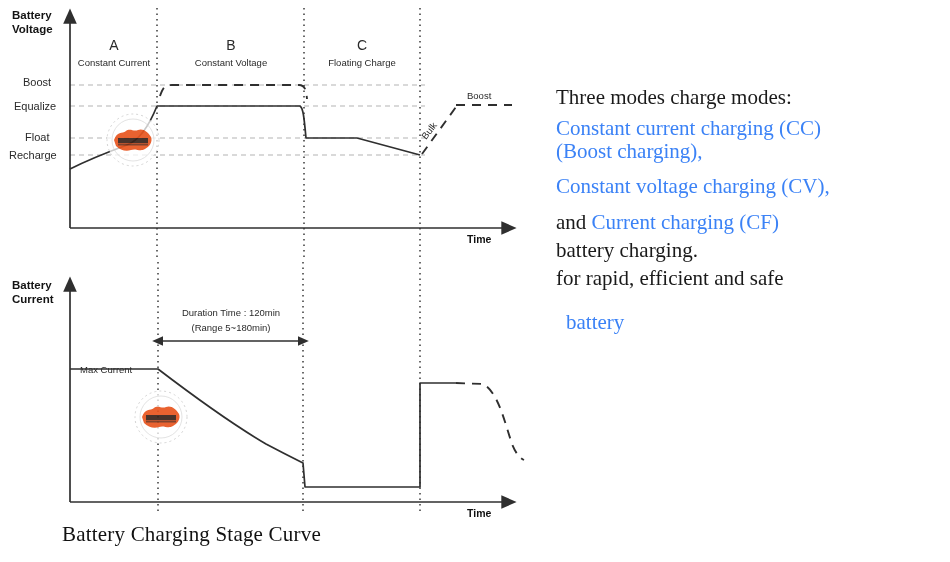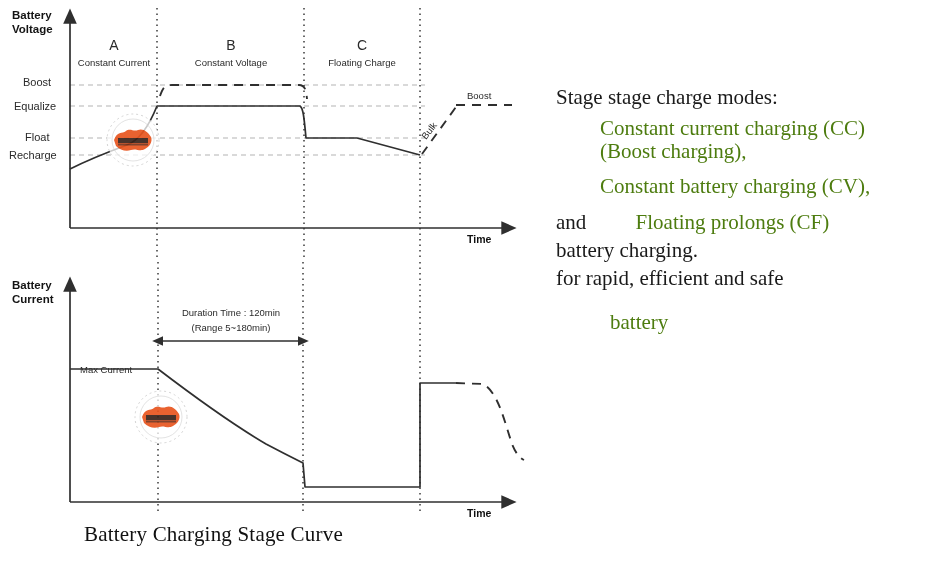--- a/index.html
+++ b/index.html
@@ -22,41 +22,41 @@
   .annot-c{font-family:"Liberation Sans",sans-serif;font-size:9.5px;fill:#2a2a2a;text-anchor:middle;}
   .time-label{font-family:"Liberation Sans",sans-serif;font-size:10.5px;font-weight:bold;fill:#111;}
   .curve{fill:none;stroke:#2f2f2f;stroke-width:1.7;stroke-linejoin:round;stroke-linecap:butt;}
   .curve-dash{fill:none;stroke:#2f2f2f;stroke-width:1.9;stroke-dasharray:9 7;stroke-linecap:butt;}
   .axisline{fill:none;stroke:#2f2f2f;stroke-width:1.7;}
   .gridh{fill:none;stroke:#aaaaaa;stroke-width:0.9;stroke-dasharray:5 4;}
   .gridv{fill:none;stroke:#3a3a3a;stroke-width:1.5;stroke-dasharray:1.5 4;}
   .arrowline{fill:none;stroke:#2f2f2f;stroke-width:1.4;}
 
   .caption{
-    position:absolute;left:84px;top:522px;width:420px;
+    position:absolute;left:62px;top:522px;width:420px;
     font-family:"Liberation Serif",serif;font-size:21px;color:#111;
     letter-spacing:.2px;
   }
 
   
   .watermark{position:absolute;pointer-events:none;}
   .watermark svg{display:block;}
 
   
   #panel{
     position:absolute;left:556px;top:84px;width:390px;
     font-family:"Liberation Serif",serif;
     color:#1a1a1a;
   }
   #panel .ln{font-size:21px;line-height:1.32;white-space:nowrap;}
   #panel .ln.tight{line-height:1.12;}
   #panel .gap{height:9px;}
   #panel .gap-sm{height:5px;}
   #panel .gap-lg{height:16px;}
-  .orange{color:#4d7c0f;margin-left:44px;}
+  .orange{color:#3b82f6;}
   .blk{color:#1a1a1a;}
   #panel .indent{padding-left:10px;}
 </style>
 </head>
 <body>
 
 <div id="root">
 
   <div id="diagram">
     <svg width="540" height="562" viewBox="0 0 540 562" xmlns="http://www.w3.org/2000/svg">
@@ -180,29 +180,29 @@
                  C49,31 45,36 41,38 C36,41 32,37 27,39 C22,41 16,39 12,35 Z" fill="#E8551F"></path>
         <rect x="14" y="27" width="30" height="5" fill="#1a1a1a" opacity="0.85"></rect>
         <rect x="14" y="32.5" width="30" height="2" fill="#1a1a1a" opacity="0.55"></rect>
       </svg>
     </div>
 
     <div class="caption">Battery Charging Stage Curve</div>
   </div>
 
   <div id="panel">
-    <div class="ln blk">Stage stage charge modes:</div>
+    <div class="ln blk">Three modes charge modes:</div>
     <div class="gap-sm"></div>
     <div class="ln tight orange">Constant current charging (CC)</div>
     <div class="ln tight orange">(Boost charging),</div>
     <div class="gap"></div>
-    <div class="ln orange">Constant battery charging (CV),</div>
+    <div class="ln orange">Constant voltage charging (CV),</div>
     <div class="gap"></div>
     <div class="ln">
-      <span class="blk">and </span><span class="orange">Floating prolongs (CF)</span>
+      <span class="blk">and </span><span class="orange">Current charging (CF)</span>
     </div>
     <div class="ln blk">battery charging.</div>
     <div class="ln blk">for rapid, efficient and safe</div>
     <div class="gap-lg"></div>
     <div class="ln orange indent">battery</div>
   </div>
 
 </div>
 
 </body></html>

